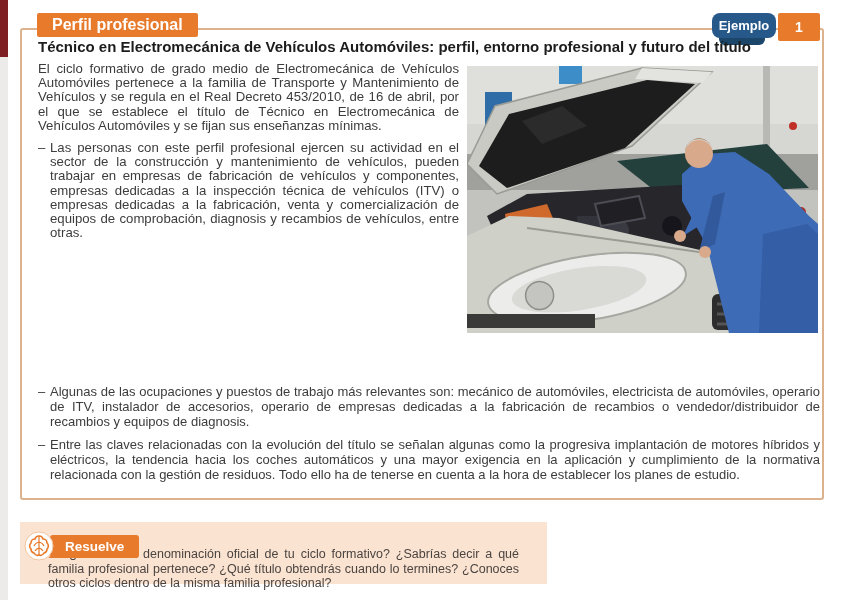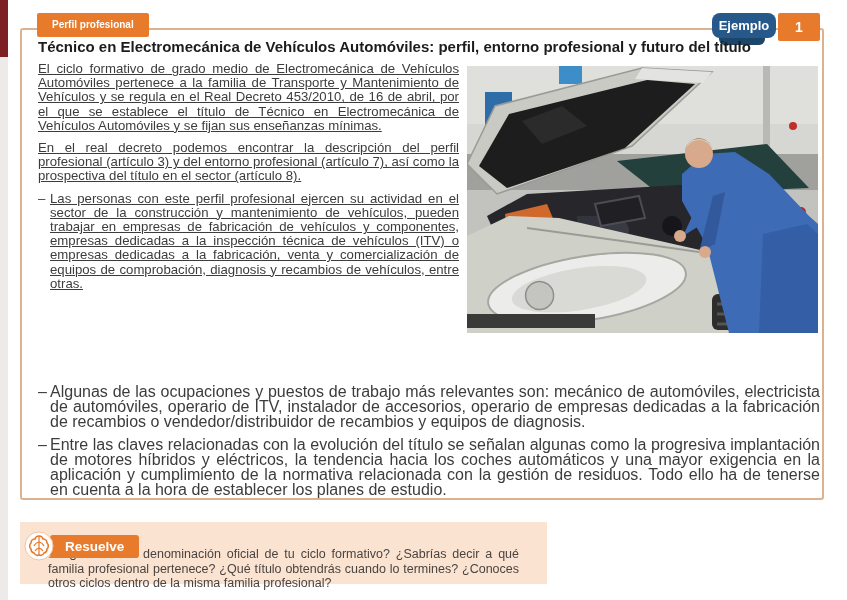--- a/index.html
+++ b/index.html
@@ -3,39 +3,39 @@
 <meta charset="utf-8">
 <style>
   html,body{margin:0;padding:0;}
   body{width:847px;height:600px;background:#ffffff;position:relative;overflow:hidden;
        font-family:"Liberation Sans","DejaVu Sans",sans-serif;}
   .left-strip{position:absolute;left:0;top:0;width:8px;height:600px;background:#ecebe9;}
   .corner-mark{position:absolute;left:0;top:0;width:8px;height:57px;background:#7e2023;}
   .frame{position:absolute;left:20px;top:28px;width:800px;height:468px;
          border:2px solid #dcb28e;border-radius:3px;background:#fff;}
   .badge-perfil{position:absolute;left:37px;top:13px;height:24px;background:#e87a2b;
-         color:#fff;font-weight:bold;font-size:10px;line-height:24px;padding:0 15px;
+         color:#fff;font-weight:bold;font-size:16px;line-height:24px;padding:0 15px;
          border-radius:2px;z-index:3;}
   .ejemplo-fold{position:absolute;left:719px;top:28px;width:46px;height:17px;
          background:#1c4669;border-radius:0 0 6px 6px;z-index:2;}
   .ejemplo-tab{position:absolute;left:712px;top:13px;width:64px;height:25px;background:#27588a;
          color:#fff;font-weight:bold;font-size:13px;text-align:center;line-height:25px;
          border-radius:8px;z-index:3;}
   .ejemplo-num{position:absolute;left:778px;top:13px;width:42px;height:28px;background:#e87a2b;
          color:#fff;font-weight:bold;font-size:14px;text-align:center;line-height:28px;
          border-radius:2px;z-index:3;}
   .title{position:absolute;left:38px;top:38px;width:782px;font-size:15px;font-weight:bold;
          color:#1c1c1c;margin:0;z-index:2;}
   .col-text{position:absolute;left:38px;top:62px;width:421px;font-size:13.2px;line-height:14.2px;
-         color:#3c3c3c;text-align:justify;z-index:2;text-decoration:underline;}
+         color:#3c3c3c;text-align:justify;z-index:2;}
   .col-text p{margin:0 0 8px 0;}
   .dash{position:relative;padding-left:12px;}
   .dash::before{content:"–";position:absolute;left:0;top:0;}
   .photo{position:absolute;left:467px;top:66px;width:351px;height:267px;overflow:hidden;z-index:2;}
-  .full-bullets{position:absolute;left:38px;top:384px;width:782px;font-size:16px;line-height:15px;
+  .full-bullets{position:absolute;left:38px;top:384px;width:782px;font-size:13px;line-height:15px;
          color:#3c3c3c;text-align:justify;z-index:2;}
   .full-bullets p{margin:0 0 8px 0;}
   .resuelve-box{position:absolute;left:20px;top:522px;width:527px;height:62px;
          background:#fbe3d2;z-index:1;}
   .resuelve-box p{margin:12px;padding:13px 16px 0 16px;font-size:12.5px;line-height:14.5px;
          color:#4a4440;text-align:justify;}
   .exercise-num{color:#e87a2b;font-weight:bold;}
   .resuelve-badge{position:absolute;left:50px;top:511px;height:23px;background:#e87a2b;
          color:#fff;font-weight:bold;font-size:13.5px;line-height:23px;padding:0 15px;
          border-radius:3px;z-index:4;margin-top:24px;}
@@ -57,21 +57,20 @@
   <span>Ejemplo</span>
 </div>
 <div class="ejemplo-num">
   <span>1</span>
 </div>
 
 <h1 class="title">Técnico en Electromecánica de Vehículos Automóviles: perfil, entorno profesional y futuro del título</h1>
 
 <div class="col-text">
   <p>El ciclo formativo de grado medio de Electromecánica de Vehículos Automóviles pertenece a la familia de Transporte y Mantenimiento de Vehículos y se regula en el Real Decreto 453/2010, de 16 de abril, por el que se establece el título de Técnico en Electromecánica de Vehículos Automóviles y se fijan sus enseñanzas mínimas.</p>
-  <p>En el real decreto podemos encontrar la descripción del perfil profesional (artículo 3) y del entorno profesional (artículo 7), así como la prospectiva del título en el sector (artículo 8).</p>
   <p class="dash">Las personas con este perfil profesional ejercen su actividad en el sector de la construcción y mantenimiento de vehículos, pueden trabajar en empresas de fabricación de vehículos y componentes, empresas dedicadas a la inspección técnica de vehículos (ITV) o empresas dedicadas a la fabricación, venta y comercialización de equipos de comprobación, diagnosis y recambios de vehículos, entre otras.</p>
 </div>
 
 <div class="photo">
   <svg width="351" height="267" viewBox="0 0 351 267">
     <rect x="0" y="0" width="351" height="130" fill="#d6d7d3"></rect>
     <rect x="0" y="0" width="351" height="58" fill="#dfe0dc"></rect>
     <rect x="0" y="88" width="351" height="36" fill="#a0a19d"></rect>
     <rect x="296" y="0" width="7" height="130" fill="#b8b9b5"></rect>
     <rect x="0" y="124" width="351" height="143" fill="#c2c3bf"></rect>

